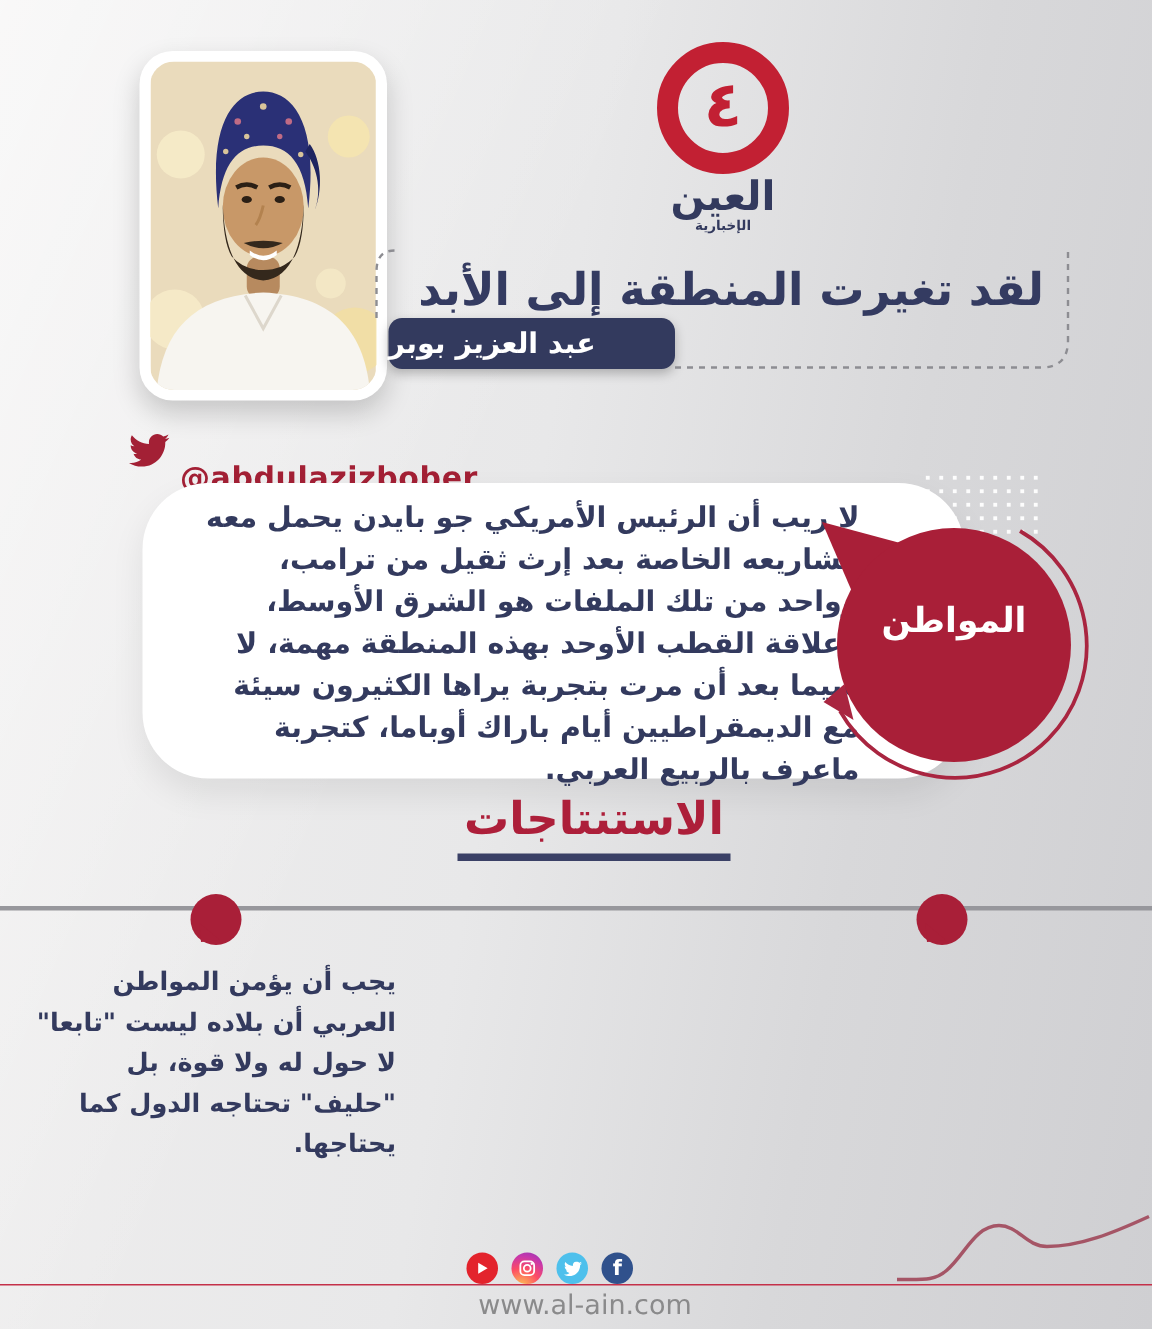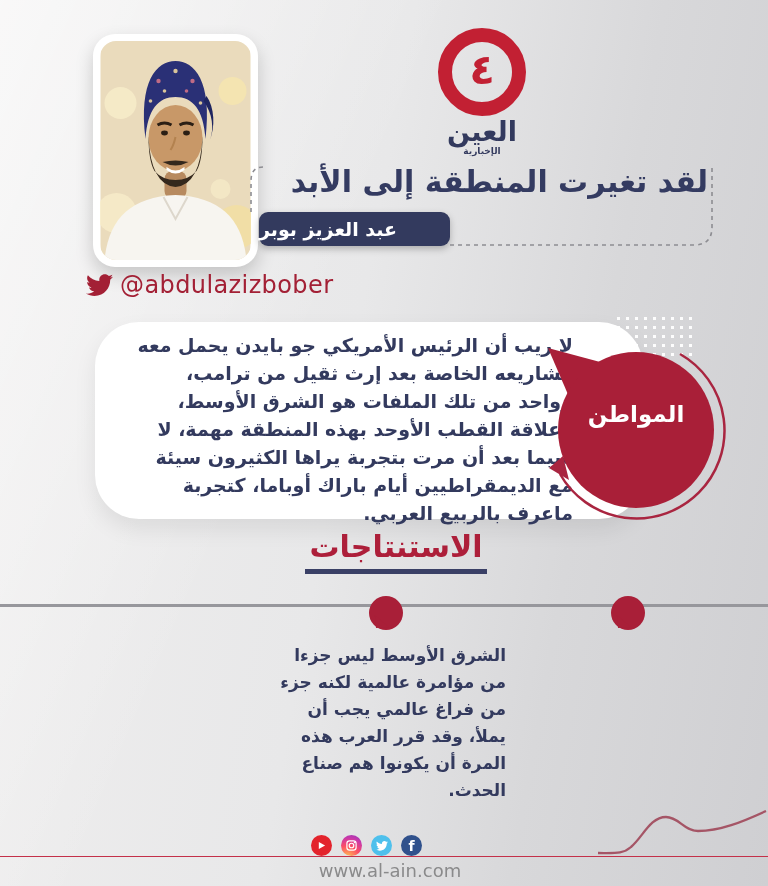--- a/index.html
+++ b/index.html
@@ -19,33 +19,33 @@
   .photo-frame svg{display:block;width:100%;height:100%;border-radius:16px;}
   .logo{position:absolute;left:433px;top:28px;width:98px;text-align:center;}
   .logo-circle{
     width:88px;height:88px;margin:0 auto;border-radius:50%;
     border:14px solid #c22033;display:flex;align-items:center;justify-content:center;
   }
   .logo-circle span{color:#c22033;font-size:42px;font-weight:bold;line-height:1;transform:translateY(-2px);}
   .logo-word{margin-top:2px;color:#333a5e;font-size:27px;font-weight:bold;line-height:1.05;}
   .logo-tag{color:#333a5e;font-size:9px;font-weight:bold;letter-spacing:1px;}
   .title{
-    position:absolute;top:160px;right:56px;margin:4px;direction:rtl;
+    position:absolute;top:160px;right:56px;margin:16px;direction:rtl;
     color:#343b61;font-size:30px;font-weight:bold;white-space:nowrap;
   }
   .author-badge{
     position:absolute;left:259px;top:212px;width:191px;height:34px;
     background:#333a5e;border-radius:9px;direction:rtl;text-align:left;
     color:#fff;font-size:19px;font-weight:bold;line-height:34px;
     box-shadow:0 3px 7px rgba(0,0,0,.25);
   }
   .connector-overlay{position:absolute;left:0;top:0;width:768px;height:886px;pointer-events:none;}
   .twitter-row{position:absolute;left:86px;top:271px;display:flex;align-items:center;gap:7px;cursor:pointer;}
   .twitter-row svg{width:27px;height:23px;}
-  .twitter-row span{color:#a32035;font-size:24px;font-weight:normal;letter-spacing:.4px;}
+  .twitter-row span{color:#a32035;font-size:20px;font-weight:bold;letter-spacing:.4px;margin-top:35px;}
   
   .idea-card{
     position:absolute;left:95px;top:322px;width:548px;height:197px;
     background:#fff;border-radius:44px;box-shadow:0 10px 22px rgba(0,0,0,.08);
   }
   .idea-text{
     position:absolute;left:135px;top:331px;width:438px;margin:0;direction:rtl;text-align:right;
     color:#333a5e;font-size:19px;line-height:28px;font-weight:bold;
   }
   .dots{
@@ -161,23 +161,23 @@
     <div>المواطن</div>
   </div>
 
   <h2 class="conclusions-heading">الاستنتاجات</h2>
   <div class="heading-underline"></div>
   <div class="divider"></div>
 
   <div class="col col-1">
     <div class="speech-icon"></div>
   </div>
-  <div class="col col-2">
+  <div class="col col-3">
     <div class="speech-icon"></div>
-    <p>الشرق الأوسط ليس جزءا من مؤامرة عالمية لكنه جزء من فراغ عالمي يجب أن يملأ، وقد قرر العرب هذه المرة أن يكونوا هم صناع الحدث.</p>
+    <p>يجب أن يؤمن المواطن العربي أن بلاده ليست "تابعا" لا حول له ولا قوة، بل "حليف" تحتاجه الدول كما يحتاجها.</p>
   </div>
 
   <svg class="wave" viewBox="0 0 172 64">
     <path d="M2,55 C20,55 27,56 35,49 C47,39 54,19 70,19 C83,19 88,33 102,33 C124,33 146,24 170,13" fill="none" stroke="#a55566" stroke-width="2.3"></path>
   </svg>
 
   <div class="social-row">
     <div class="social s-youtube">
       <svg width="9" height="9" viewBox="0 0 10 10">
           <polygon points="2,1 9,5 2,9" fill="#fff"></polygon>

